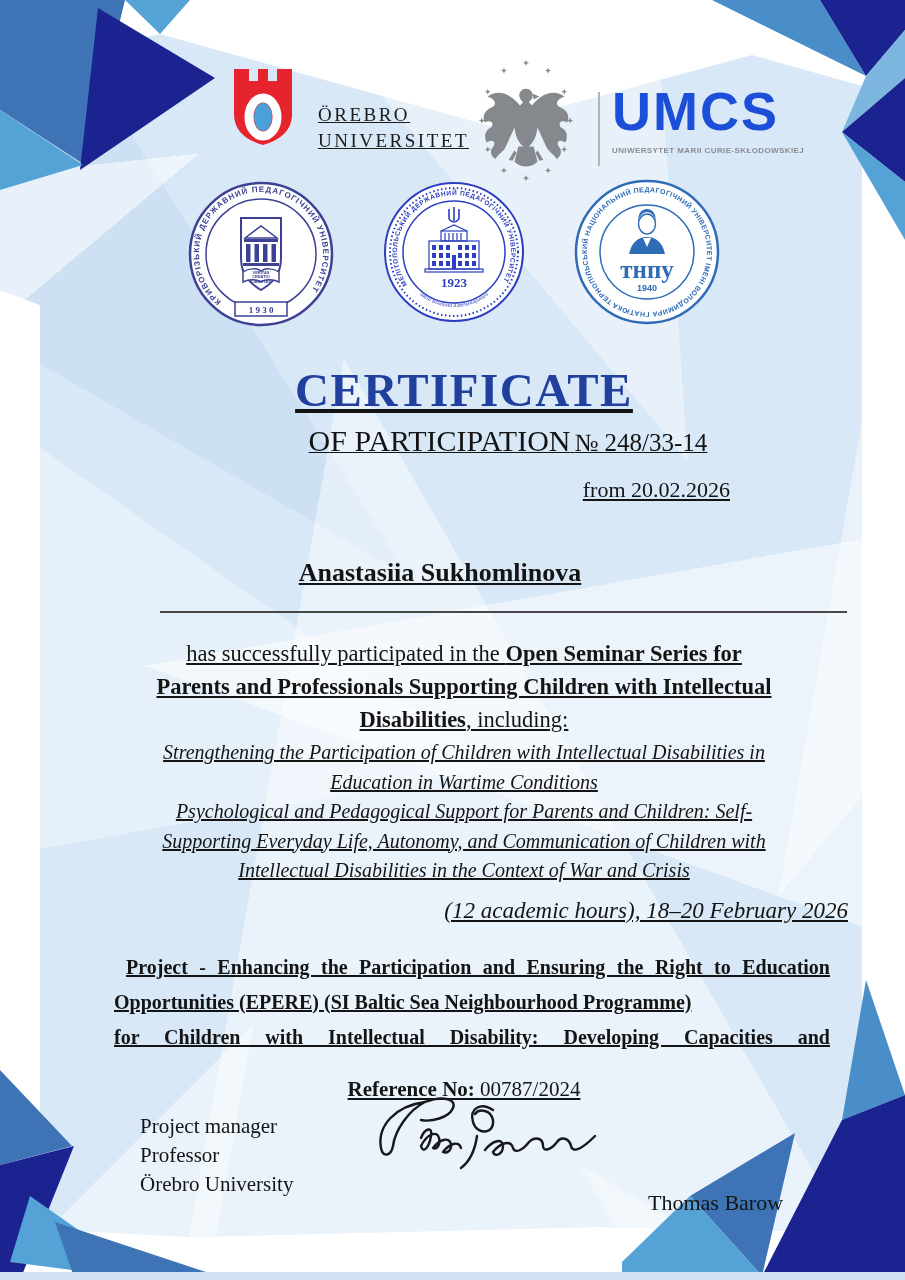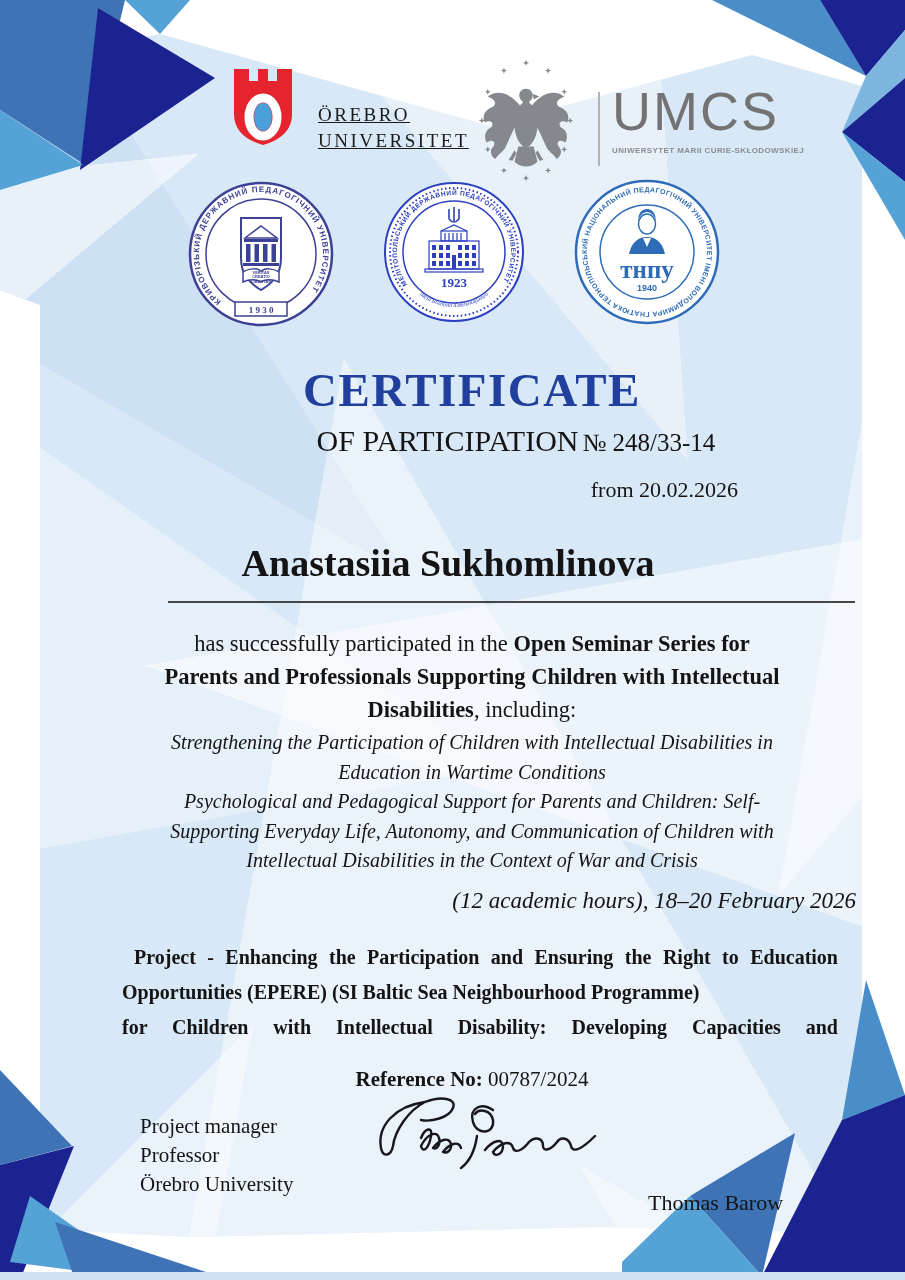--- a/index.html
+++ b/index.html
@@ -24,32 +24,32 @@
                       40px 305px,0px 290px,0px 168px,40px 120px);
   }
   .corners{position:absolute;left:0;top:0;pointer-events:none;}
   
   .orebro-logo{position:absolute;left:232px;top:66px;}
   .orebro-text{position:absolute;left:318px;top:102px;font-family:"Liberation Serif",serif;
     font-size:19px;letter-spacing:2.5px;color:#1b1b1b;line-height:26px;text-decoration:underline;}
   .umcs-eagle{position:absolute;left:478px;top:60px;}
   .umcs-divider{position:absolute;left:598px;top:92px;width:2px;height:74px;background:#b2b5b8;}
   .umcs-block{position:absolute;left:612px;top:82px;width:200px;font-family:"Liberation Sans",sans-serif;}
-  .umcs-acronym{font-size:54px;font-weight:normal;color:#737373;letter-spacing:2px;line-height:58px;}
+  .umcs-acronym{font-size:54px;font-weight:bold;color:#1d4ed8;letter-spacing:2px;line-height:58px;}
   .umcs-full{font-size:8px;font-weight:bold;color:#8a8d90;letter-spacing:.4px;margin-top:6px;}
   .seal{position:absolute;}
   .ring-text{font-family:"Liberation Sans",sans-serif;font-weight:bold;}
   
-  .column{position:absolute;left:88px;top:362px;width:768px;text-align:center;}
+  .column{position:absolute;left:80px;top:362px;width:768px;text-align:center;text-decoration:underline;}
   .title{font-size:47px;font-weight:bold;color:#21409e;letter-spacing:1.5px;line-height:56px;}
   .subtitle{margin-top:4px;line-height:38px;transform:translateX(44px);}
   .subtitle .lbl{font-size:30px;}
   .subtitle .num{font-size:25px;}
   .dateline{text-align:right;padding-right:118px;font-size:22px;line-height:26px;margin-top:12px;}
-  .name{margin-top:36px;font-size:38px;font-weight:bold;line-height:48px;transform:translateX(-24px);}
+  .name{margin-top:46px;font-size:26px;font-weight:bold;line-height:48px;transform:translateX(-24px);}
   .rule{margin:14px 0 0 80px;width:687px;height:2px;background:#474747;}
   .p1{margin-top:24px;font-size:22.5px;line-height:33px;}
   .topics{margin:2px auto 0;max-width:730px;font-style:italic;font-size:20px;line-height:29.5px;text-align:center;}
   .hours{margin-top:10px;font-style:italic;font-size:23px;line-height:30px;text-align:right;}
   .project{margin:24px 4px 0 34px;width:716px;font-weight:bold;font-size:20px;line-height:35px;text-align:justify;}
   .project .pl{text-align:justify;text-align-last:justify;}
   .project .pl.last{text-align-last:left;}
   .project .pl.first{text-indent:12px;}
   .reference{margin-top:20px;font-size:21px;line-height:28px;}
   

